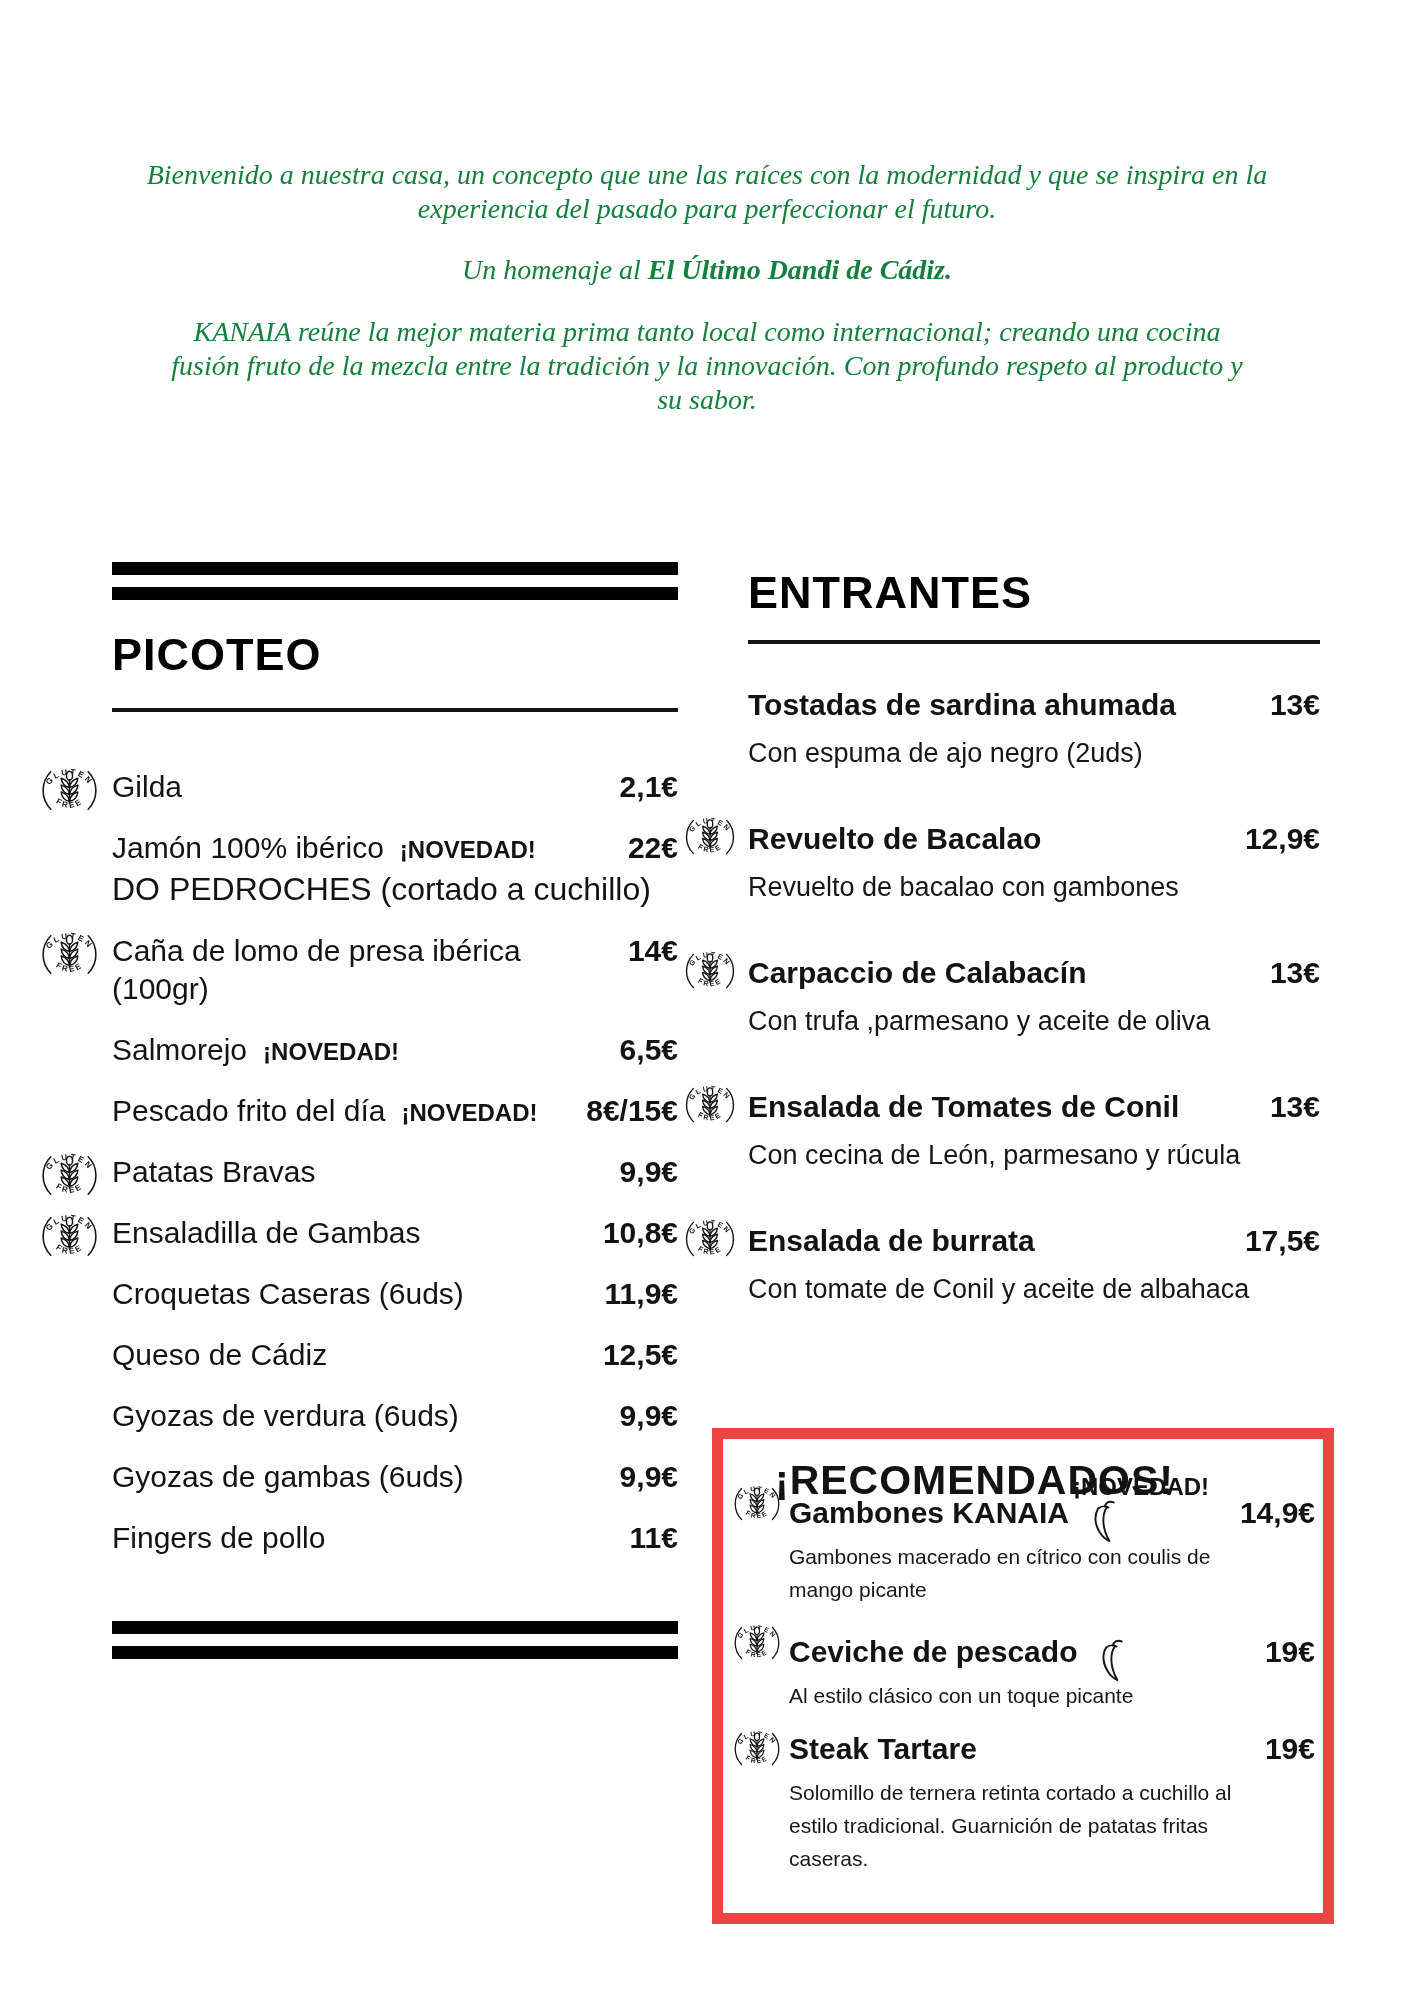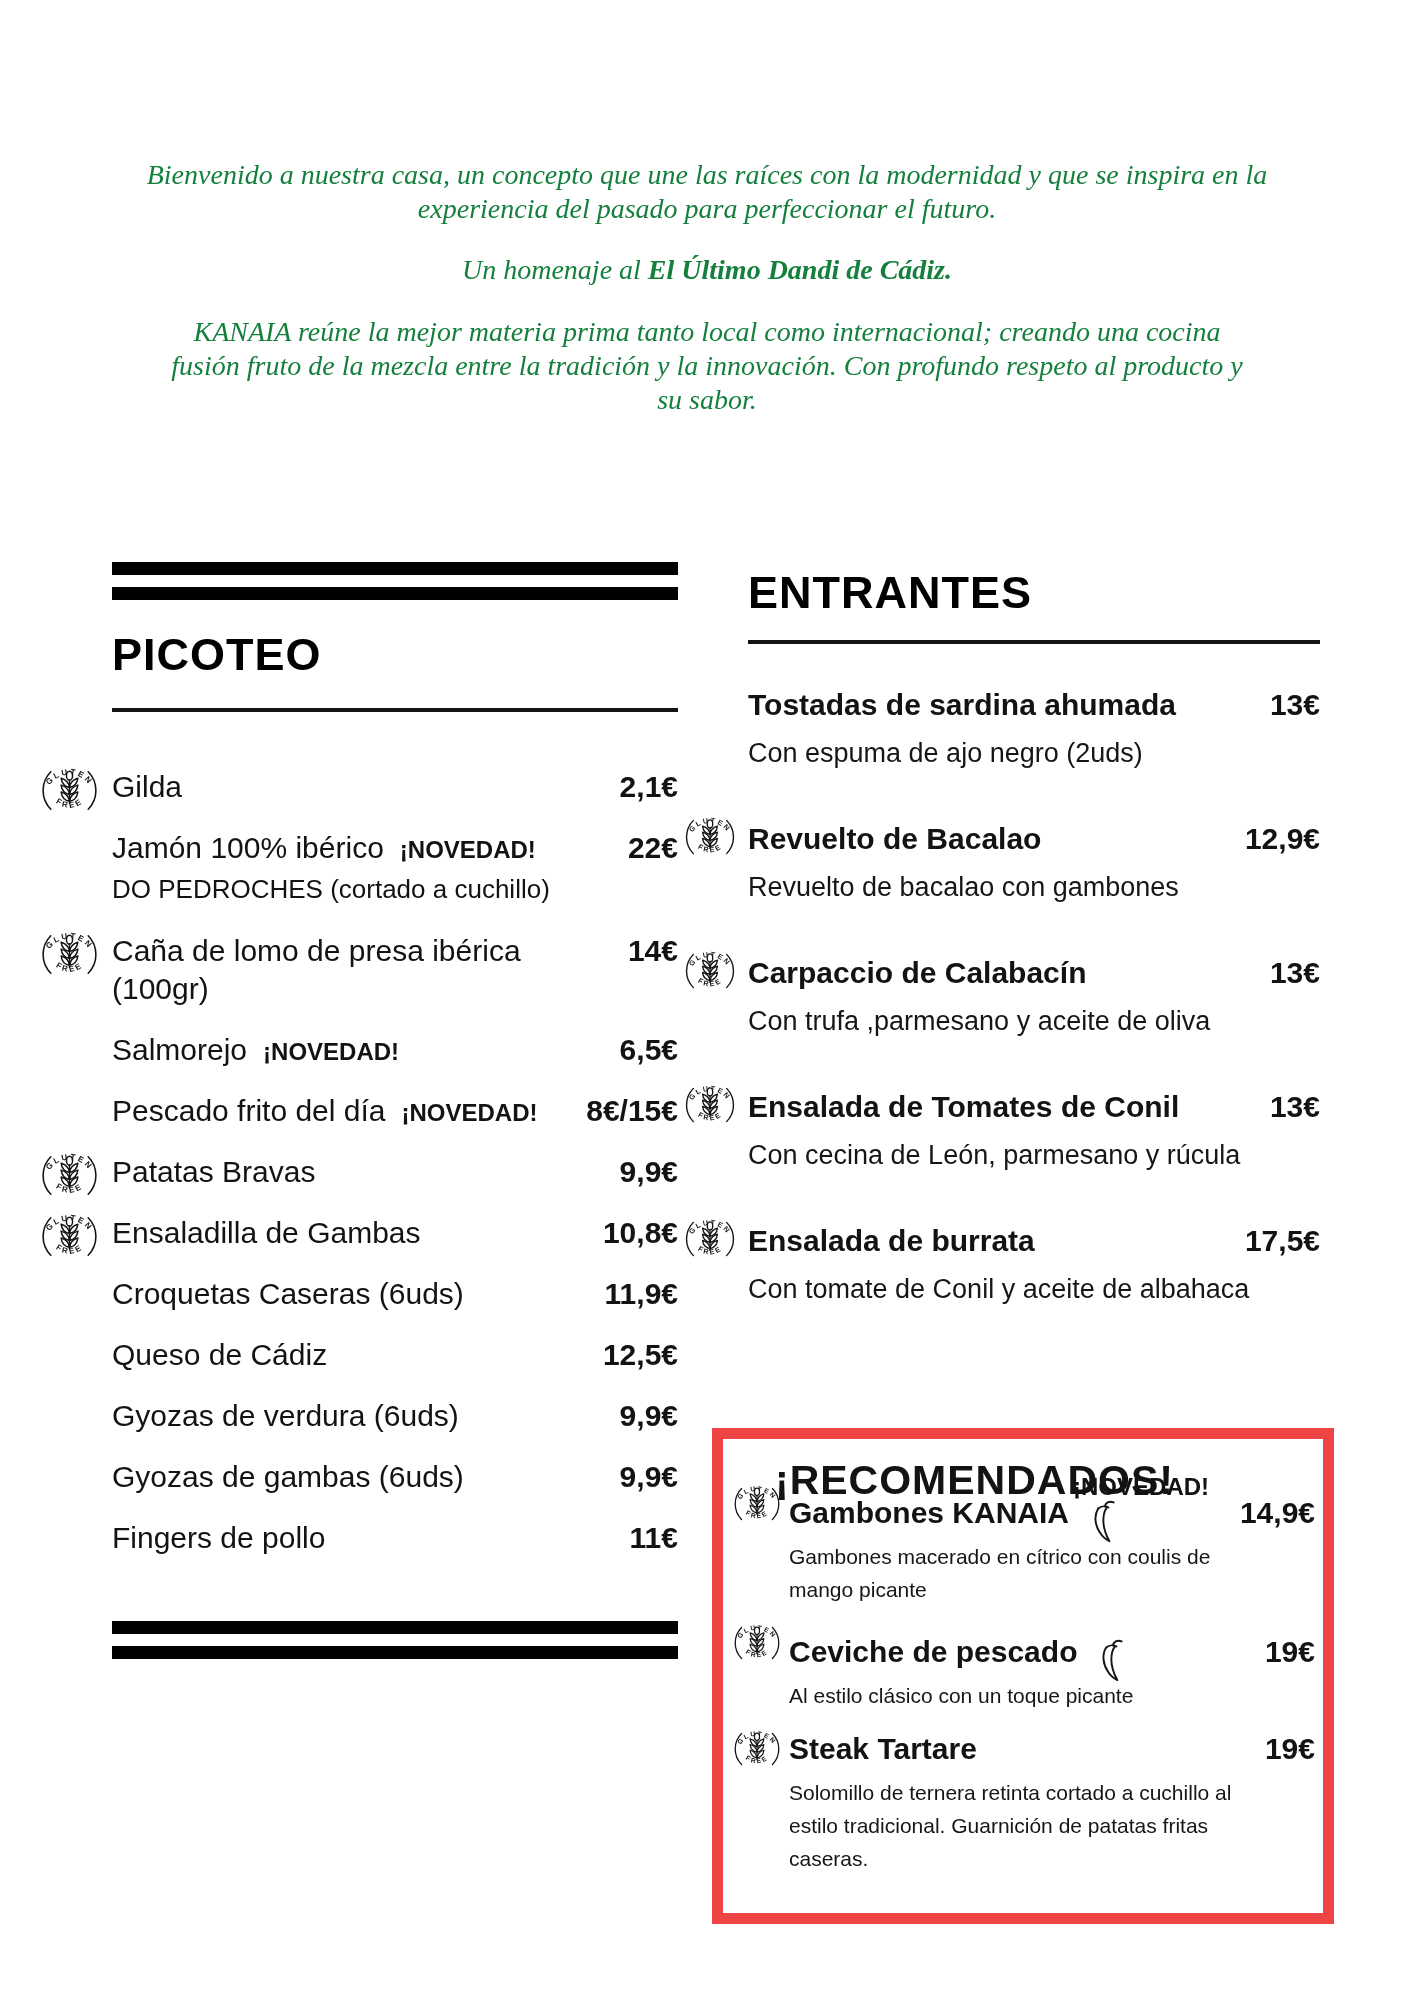--- a/index.html
+++ b/index.html
@@ -30,21 +30,21 @@
   .dbar .bar{height:13px;background:#000;}
   .dbar .bar + .bar{margin-top:12px;}
   .col-left h2{margin-top:30px;}
   .col-left .rule{margin-top:28px;}
   .plist{margin-top:56px;}
   .prow{position:relative;margin-bottom:23px;}
   .line1{display:flex;align-items:baseline;}
   .pname{font-size:30px;line-height:38px;max-width:452px;}
   .pbadge{font-size:24px;font-weight:700;margin-left:16px;white-space:nowrap;}
   .pprice{margin-left:auto;font-size:30px;font-weight:700;white-space:nowrap;padding-left:10px;}
-  .psub{font-size:26px;line-height:40px;margin-top:2px;white-space:nowrap;}
+  .psub{font-size:32px;line-height:40px;margin-top:2px;white-space:nowrap;}
   .col-left .gf-badge{left:-74px;top:-9px;width:63px;height:63px;}
   .dbar.bottom{margin-top:64px;}
   
   .col-right{position:absolute;left:748px;top:568px;width:572px;}
   .col-right .rule{margin-top:22px;}
   .elist{margin-top:42px;}
   .erow{position:relative;margin-bottom:50px;}
   .ename{font-size:30px;font-weight:700;line-height:38px;}
   .eprice{margin-left:auto;font-size:30px;font-weight:700;white-space:nowrap;padding-left:12px;}
   .edesc{font-size:27px;line-height:34px;margin-top:12px;color:#161616;}

